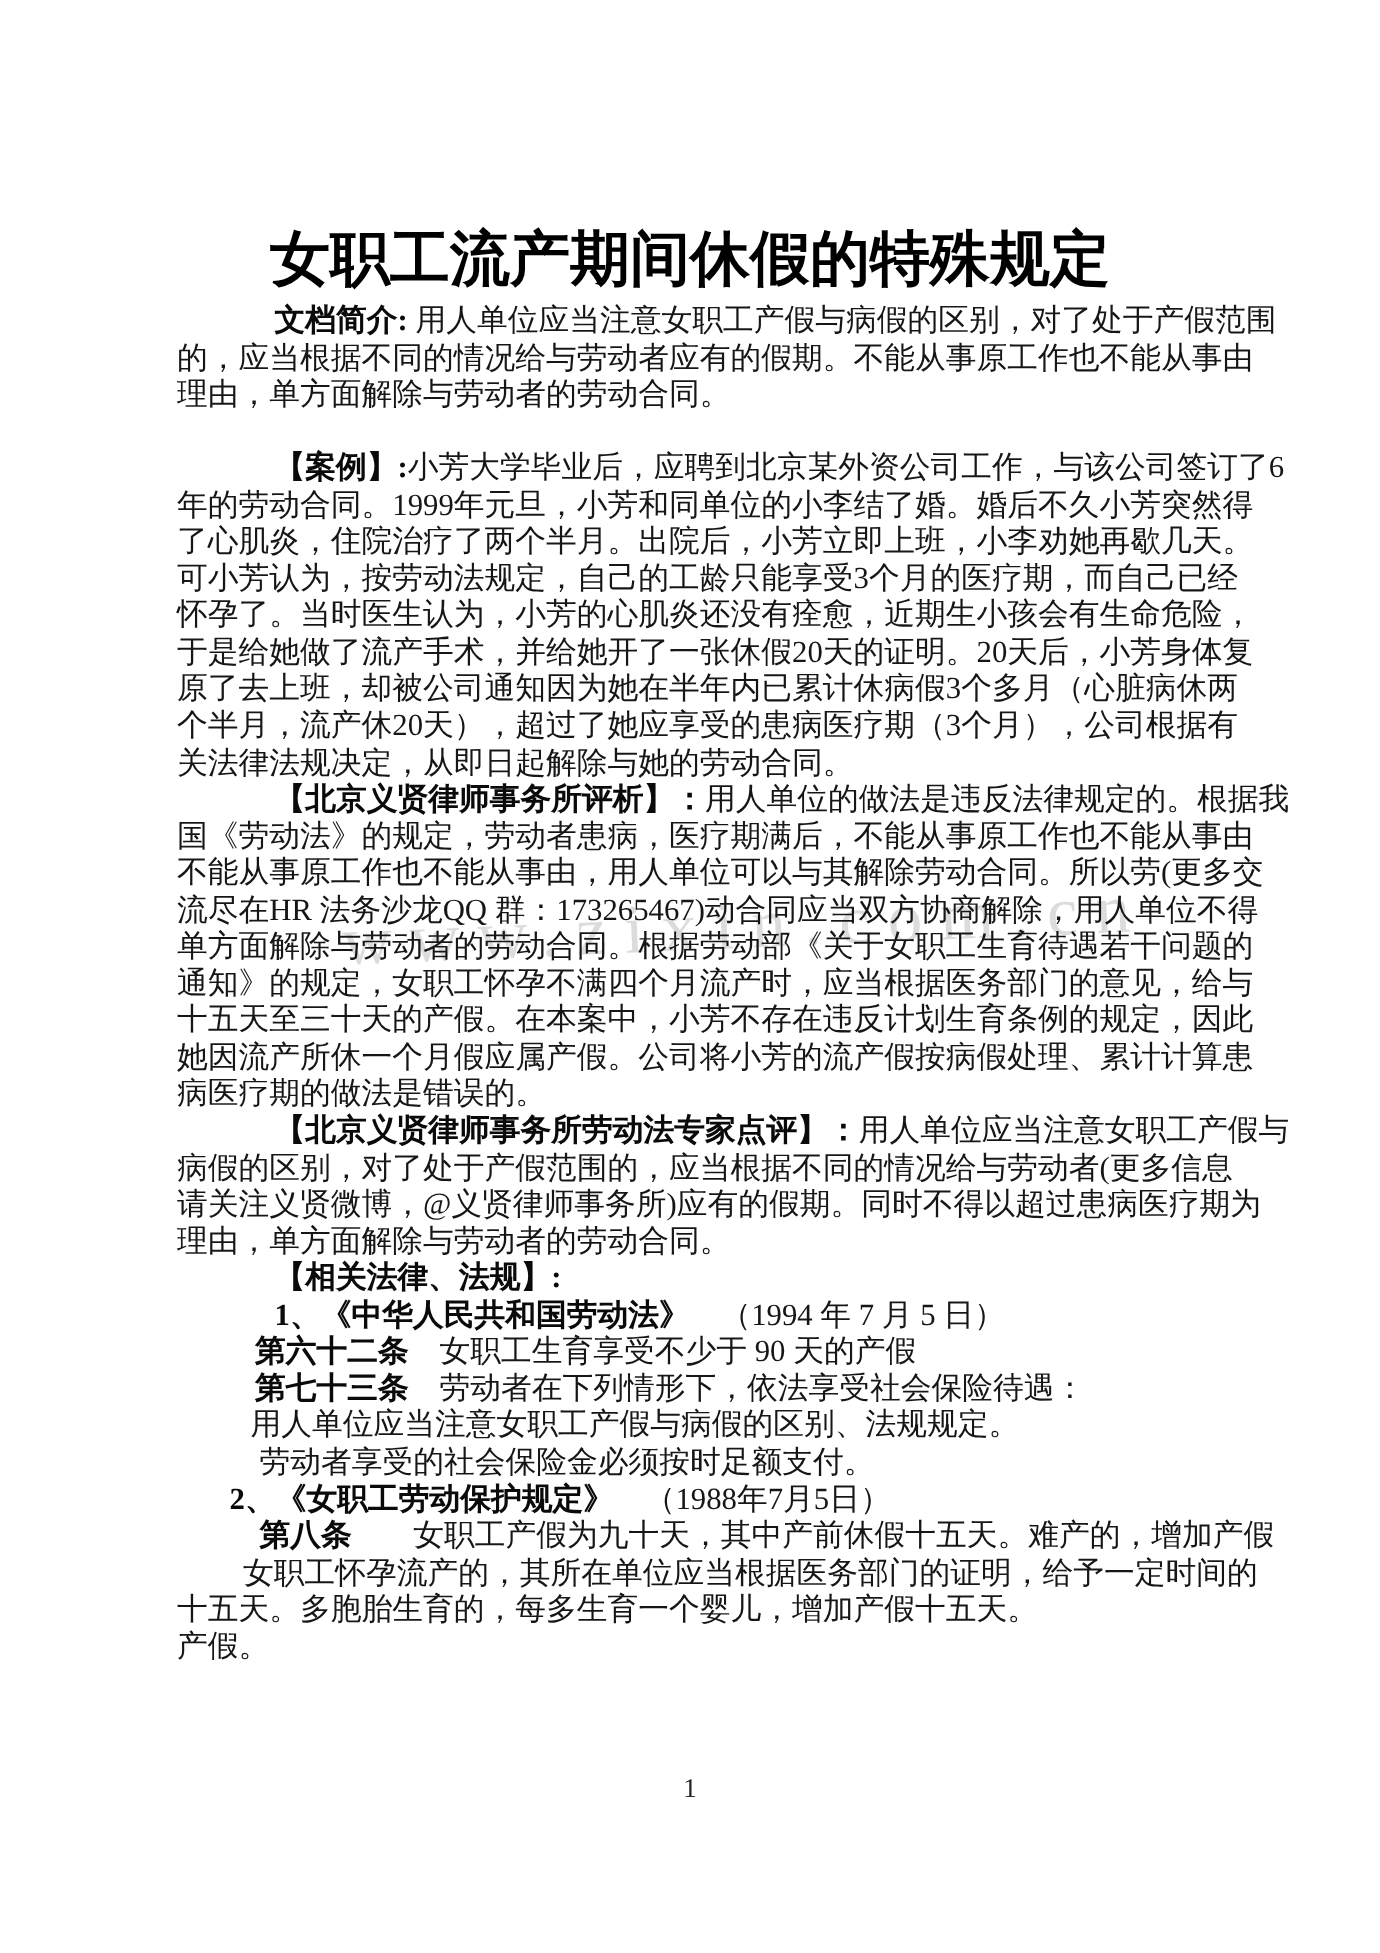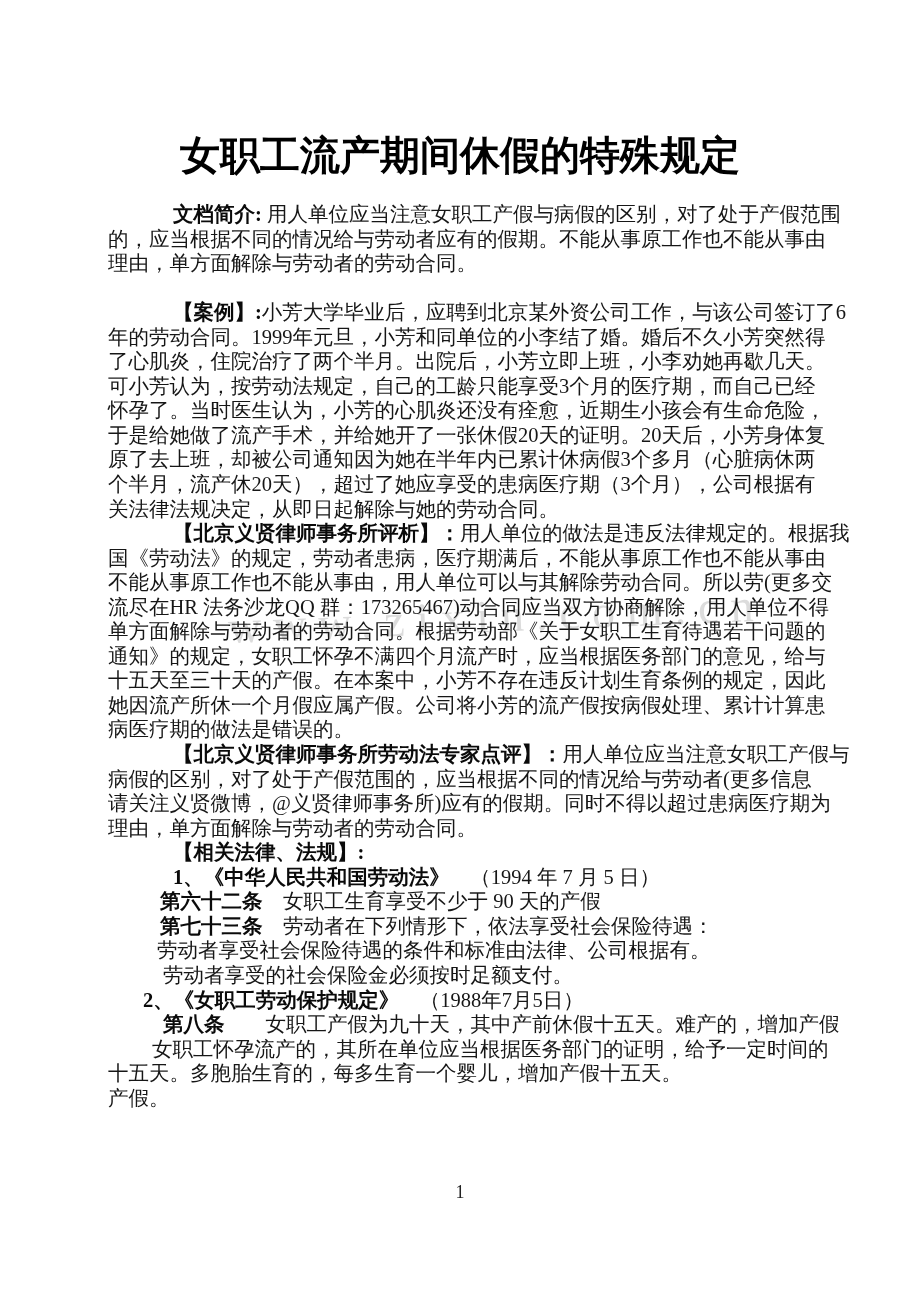--- a/index.html
+++ b/index.html
@@ -7,21 +7,21 @@
     position: relative;
     width: 920px;
     height: 1302px;
     background: #ffffff;
     overflow: hidden;
     font-family: "Liberation Serif", "DejaVu Serif", serif;
     color: #161616;
   }
   .doc-title {
     position: absolute;
-    top: 104px;
+    top: 122px;
     left: 0;
     width: 920px;
     text-align: center;
     font-family: "Liberation Sans", "DejaVu Sans", sans-serif;
     font-weight: 700;
     font-size: 40px;
     line-height: 1.2;
     color: #000000;
     z-index: 2;
     white-space: nowrap;
@@ -36,21 +36,21 @@
     letter-spacing: 12px;
     color: #dcdcdc;
     transform: rotate(-2.4deg);
     transform-origin: left center;
     white-space: nowrap;
     user-select: none;
   }
   .body-lines {
     position: absolute;
     top: 202px;
-    left: 108px;
+    left: 118px;
     width: 716px;
     z-index: 2;
     font-size: 20.5px;
   }
   .line {
     height: 24.55px;
     line-height: 24.55px;
     white-space: nowrap;
   }
   .line b { font-weight: 700; color: #0a0a0a; }
@@ -95,21 +95,21 @@
       <div class="line">她因流产所休一个月假应属产假。公司将小芳的流产假按病假处理、累计计算患</div>
       <div class="line">病医疗期的做法是错误的。</div>
       <div class="line" style="padding-left: 65px;"><b>【北京义贤律师事务所劳动法专家点评】：</b>用人单位应当注意女职工产假与</div>
       <div class="line">病假的区别，对了处于产假范围的，应当根据不同的情况给与劳动者(更多信息</div>
       <div class="line">请关注义贤微博，@义贤律师事务所)应有的假期。同时不得以超过患病医疗期为</div>
       <div class="line">理由，单方面解除与劳动者的劳动合同。</div>
       <div class="line" style="padding-left: 65px;"><b>【相关法律、法规】:</b></div>
       <div class="line" style="padding-left: 65px;"><b>1、《中华人民共和国劳动法》</b>　（1994 年 7 月 5 日）</div>
       <div class="line" style="padding-left: 52px;"><b>第六十二条</b>　女职工生育享受不少于 90 天的产假</div>
       <div class="line" style="padding-left: 52px;"><b>第七十三条</b>　劳动者在下列情形下，依法享受社会保险待遇：</div>
-      <div class="line" style="padding-left: 49px;">劳动者享受社会保险待遇的条件和标准由法律、公司根据有。</div>
+      <div class="line" style="padding-left: 49px;">用人单位应当注意女职工产假与病假的区别、法规规定。</div>
       <div class="line" style="padding-left: 55px;">劳动者享受的社会保险金必须按时足额支付。</div>
       <div class="line" style="padding-left: 35px;"><b>2、《女职工劳动保护规定》</b>　（1988年7月5日）</div>
       <div class="line" style="padding-left: 55px;"><b>第八条</b>　　女职工产假为九十天，其中产前休假十五天。难产的，增加产假</div>
       <div class="line" style="padding-left: 44px;">女职工怀孕流产的，其所在单位应当根据医务部门的证明，给予一定时间的</div>
       <div class="line">十五天。多胞胎生育的，每多生育一个婴儿，增加产假十五天。</div>
       <div class="line">产假。</div>
     </div>
   <div class="page-number">1</div>
 </div>
 

